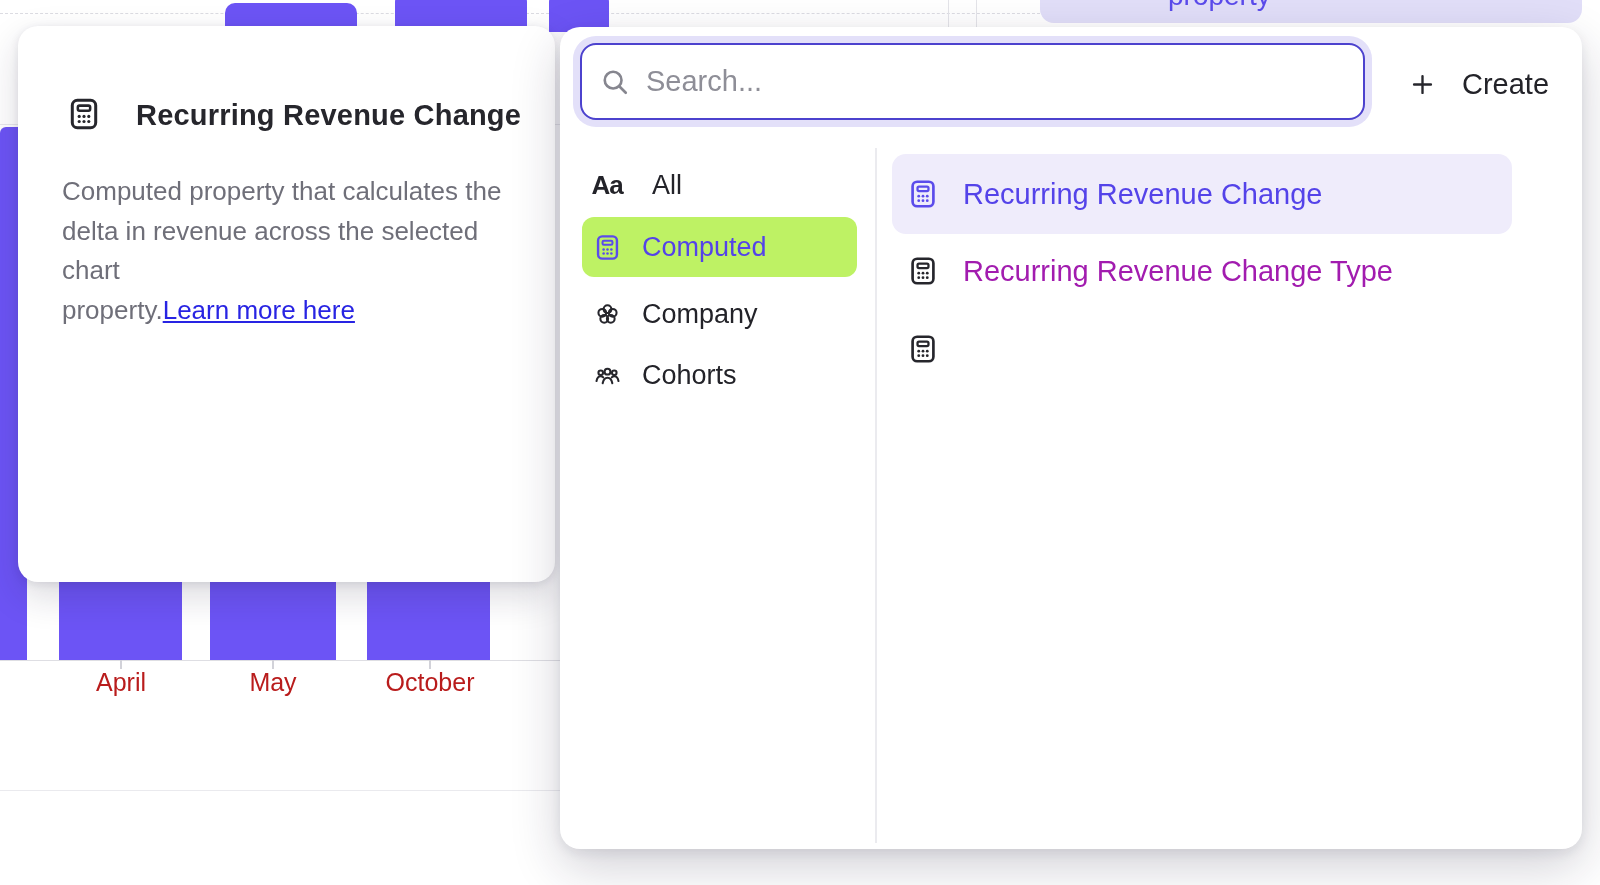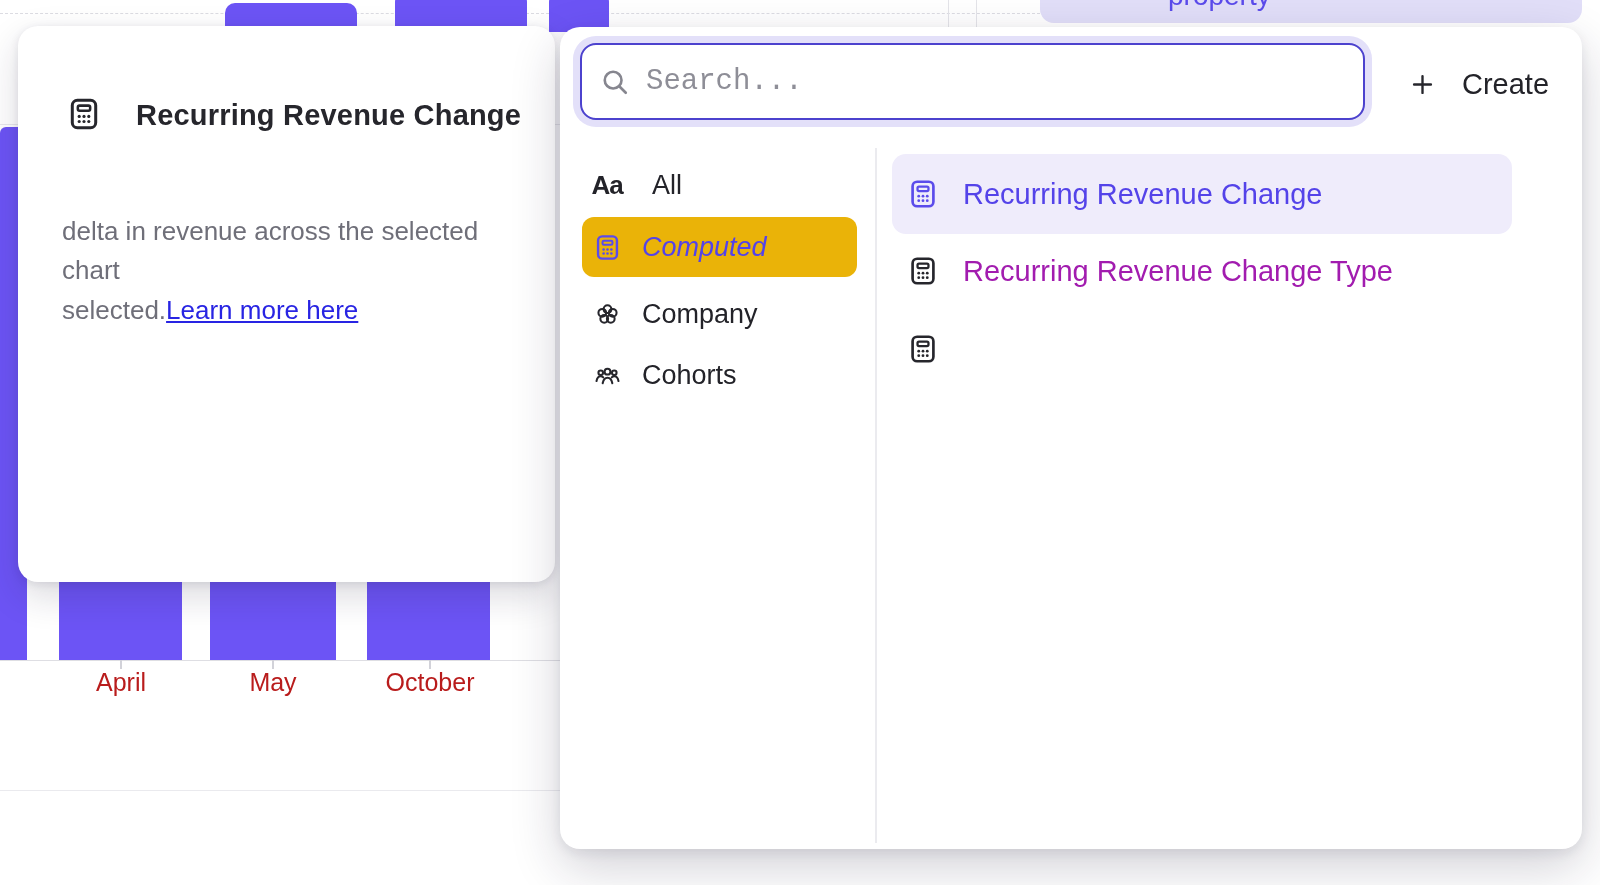--- a/index.html
+++ b/index.html
@@ -33,34 +33,34 @@
     box-shadow:0 18px 50px rgba(28,27,56,.20),0 4px 12px rgba(28,27,56,.08);
   }
   .search-wrap{
     position:absolute;left:20px;top:16px;width:785px;height:77px;box-sizing:border-box;
     border:2.5px solid #4C42CE;border-radius:16px;background:#fff;
     box-shadow:0 0 0 7px #E3E0F9;display:flex;align-items:center;
   }
   .search-wrap svg{margin-left:18px;flex:0 0 auto;color:#86868F;}
   .search-wrap input{
     flex:1;border:none;outline:none;background:transparent;margin-left:14px;margin-right:14px;
-    font-size:29px;font-family:Liberation Mono, monospace;color:#a21caf;
+    font-size:29px;font-family:Liberation Sans, sans-serif;color:#a21caf;
   }
   .search-wrap input::placeholder{color:#8E8E97;}
   .create-btn{
     position:absolute;left:843px;top:30px;height:55px;display:flex;align-items:center;gap:26px;
     cursor:pointer;background:none;border:none;padding:0 6px;
     font-family:"Liberation Sans",sans-serif;font-size:29px;font-weight:500;color:#232329;
   }
   .create-btn svg{color:#26262C;}
   .cat-row{
     position:absolute;left:22px;width:275px;height:60px;border-radius:12px;
     display:flex;align-items:center;padding-left:10px;box-sizing:border-box;gap:20px;cursor:pointer;
   }
-  .cat-row.selected{background:#eab308;font-style:italic;}
+  .cat-row.selected{background:#bef264;}
   .cat-row .ic{width:30px;height:30px;display:flex;align-items:center;justify-content:center;color:#26262C;flex:0 0 auto;}
   .cat-row.selected .ic{color:#5B4BEB;}
   .cat-row .lbl{font-size:27px;font-weight:500;color:#232329;}
   .cat-row.selected .lbl{color:#5443E9;}
   .aa{font-size:26px;font-weight:600;color:#232329;letter-spacing:-1px;}
   .divider{position:absolute;left:315px;top:121px;width:1.5px;height:695px;background:#EBEBEF;}
   .res-row{
     position:absolute;left:332px;width:620px;height:80px;border-radius:14px;
     display:flex;align-items:center;padding-left:15px;box-sizing:border-box;gap:24px;cursor:pointer;
   }
@@ -132,23 +132,23 @@
   <div class="chip">
     <span>property</span>
   </div>
 
   <div class="card">
     <svg class="calc-lg" viewBox="0 0 24 24">
       <use href="#calc"></use>
     </svg>
     <div class="title">Recurring Revenue Change</div>
     <div class="desc">
-      <br>
+      <span>Computed property that calculates the</span><br>
       <span>delta in revenue across the selected chart</span><br>
-      <span>selected.</span><a>Learn more here</a>
+      <span>property.</span><a>Learn more here</a>
     </div>
   </div>
 
   <div class="panel">
 
     <div class="search-wrap">
       <svg width="30" height="30" viewBox="0 0 24 24">
         <circle cx="10.5" cy="10.5" r="6.7" fill="none" stroke="currentColor" stroke-width="2.1"></circle>
         <line x1="15.6" y1="15.6" x2="20.6" y2="20.6" stroke="currentColor" stroke-width="2.1" stroke-linecap="round"></line>
       </svg>

